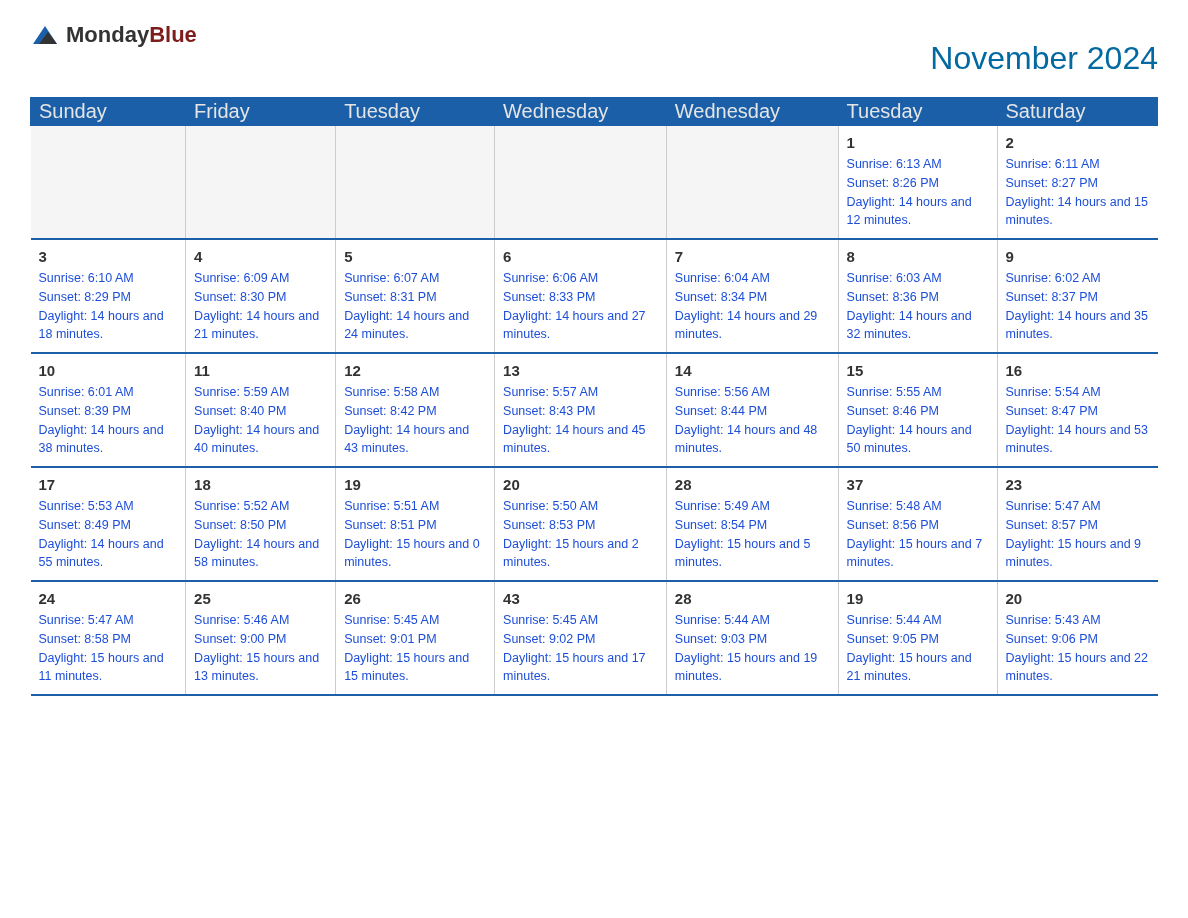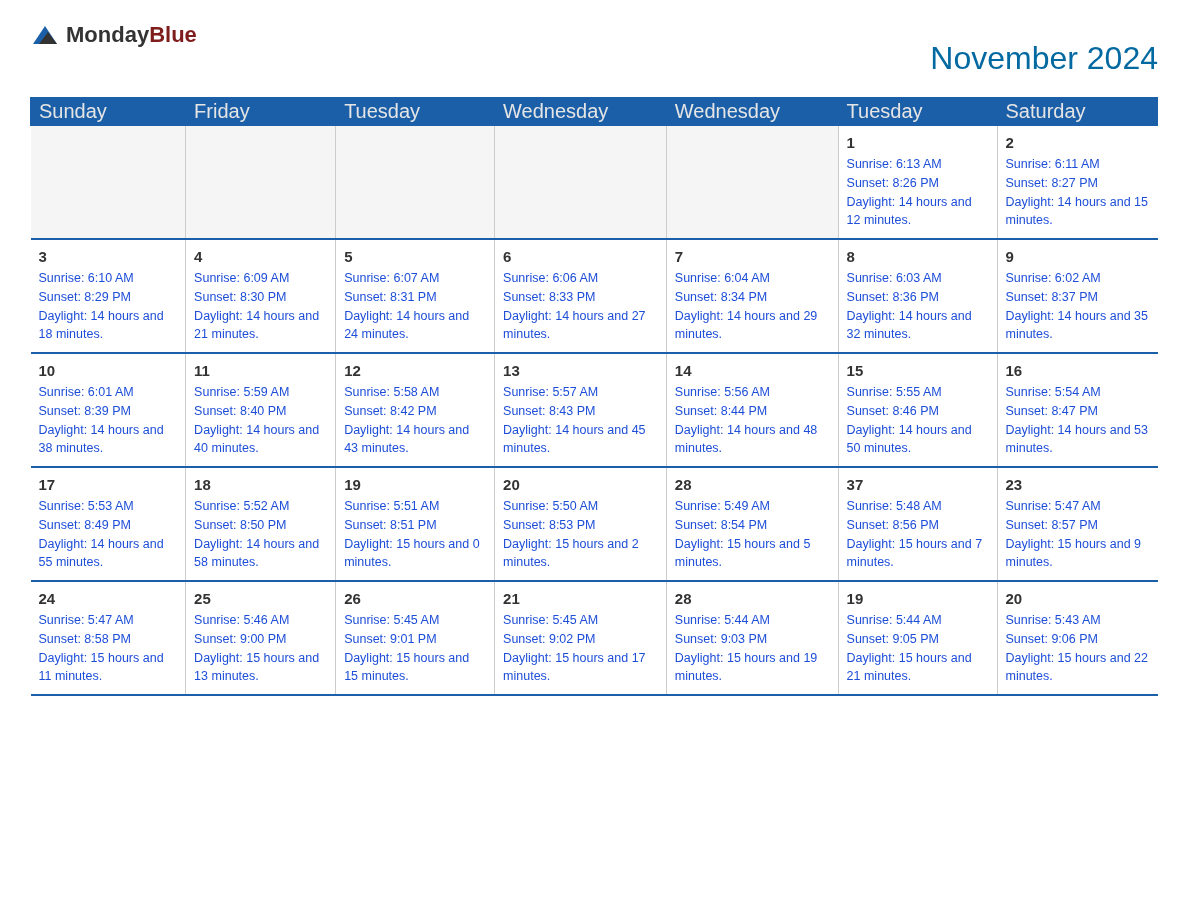--- a/index.html
+++ b/index.html
@@ -237,21 +237,21 @@
         </td>
         <td>
           <div class="day-number">25</div>
           <div class="day-info">Sunrise: 5:46 AM<br>Sunset: 9:00 PM<br>Daylight: 15 hours and 13 minutes.</div>
         </td>
         <td>
           <div class="day-number">26</div>
           <div class="day-info">Sunrise: 5:45 AM<br>Sunset: 9:01 PM<br>Daylight: 15 hours and 15 minutes.</div>
         </td>
         <td>
-          <div class="day-number">21</div>
+          <div class="day-number">43</div>
           <div class="day-info">Sunrise: 5:45 AM<br>Sunset: 9:02 PM<br>Daylight: 15 hours and 17 minutes.</div>
         </td>
         <td>
           <div class="day-number">28</div>
           <div class="day-info">Sunrise: 5:44 AM<br>Sunset: 9:03 PM<br>Daylight: 15 hours and 19 minutes.</div>
         </td>
         <td>
           <div class="day-number">19</div>
           <div class="day-info">Sunrise: 5:44 AM<br>Sunset: 9:05 PM<br>Daylight: 15 hours and 21 minutes.</div>
         </td>

